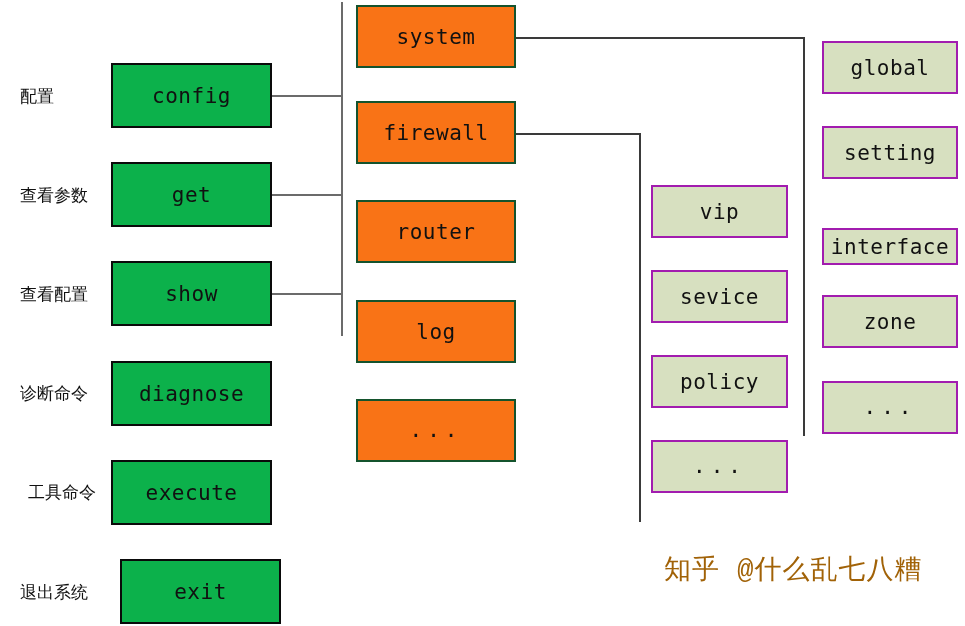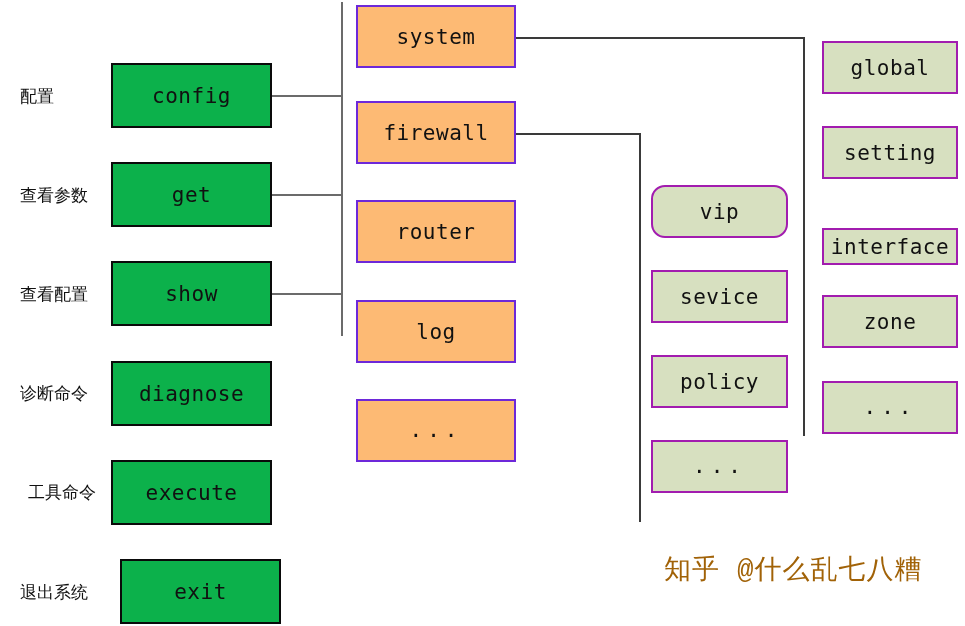--- a/index.html
+++ b/index.html
@@ -39,22 +39,22 @@
     color: #111111;
     letter-spacing: 0.5px;
     white-space: nowrap;
   }
   .node.lvl1 {
     background: #0cb14b;
     border: 2px solid #0a0a0a;
     font-size: 21px;
   }
   .node.lvl2 {
-    background: #fdba74;
-    border: 2px solid #6d28d9;
+    background: #f97316;
+    border: 2px solid #14532d;
     font-size: 21px;
   }
   .node.lvl3 {
     background: #d7e0c0;
     border: 2px solid #a21caf;
     font-size: 21px;
   }
   .node .dots {
     letter-spacing: 5px;
     font-size: 21px;
@@ -115,21 +115,21 @@
   <div class="node lvl1" style="left:120px; top:559px; width:161px; height:65px;">exit</div>
 
   <div class="node lvl2" style="left:356px; top:5px; width:160px; height:63px;">system</div>
   <div class="node lvl2" style="left:356px; top:101px; width:160px; height:63px;">firewall</div>
   <div class="node lvl2" style="left:356px; top:200px; width:160px; height:63px;">router</div>
   <div class="node lvl2" style="left:356px; top:300px; width:160px; height:63px;">log</div>
   <div class="node lvl2" style="left:356px; top:399px; width:160px; height:63px;">
     <span class="dots">...</span>
   </div>
 
-  <div class="node lvl3" style="left:651px; top:185px; width:137px; height:53px;border-radius:14px;">vip</div>
+  <div class="node lvl3" style="left:651px; top:185px; width:137px; height:53px;">vip</div>
   <div class="node lvl3" style="left:651px; top:270px; width:137px; height:53px;">sevice</div>
   <div class="node lvl3" style="left:651px; top:355px; width:137px; height:53px;">policy</div>
   <div class="node lvl3" style="left:651px; top:440px; width:137px; height:53px;">
     <span class="dots">...</span>
   </div>
 
   <div class="node lvl3" style="left:822px; top:41px; width:136px; height:53px;">global</div>
   <div class="node lvl3" style="left:822px; top:126px; width:136px; height:53px;">setting</div>
   <div class="node lvl3" style="left:822px; top:228px; width:136px; height:37px;">interface</div>
   <div class="node lvl3" style="left:822px; top:295px; width:136px; height:53px;">zone</div>

